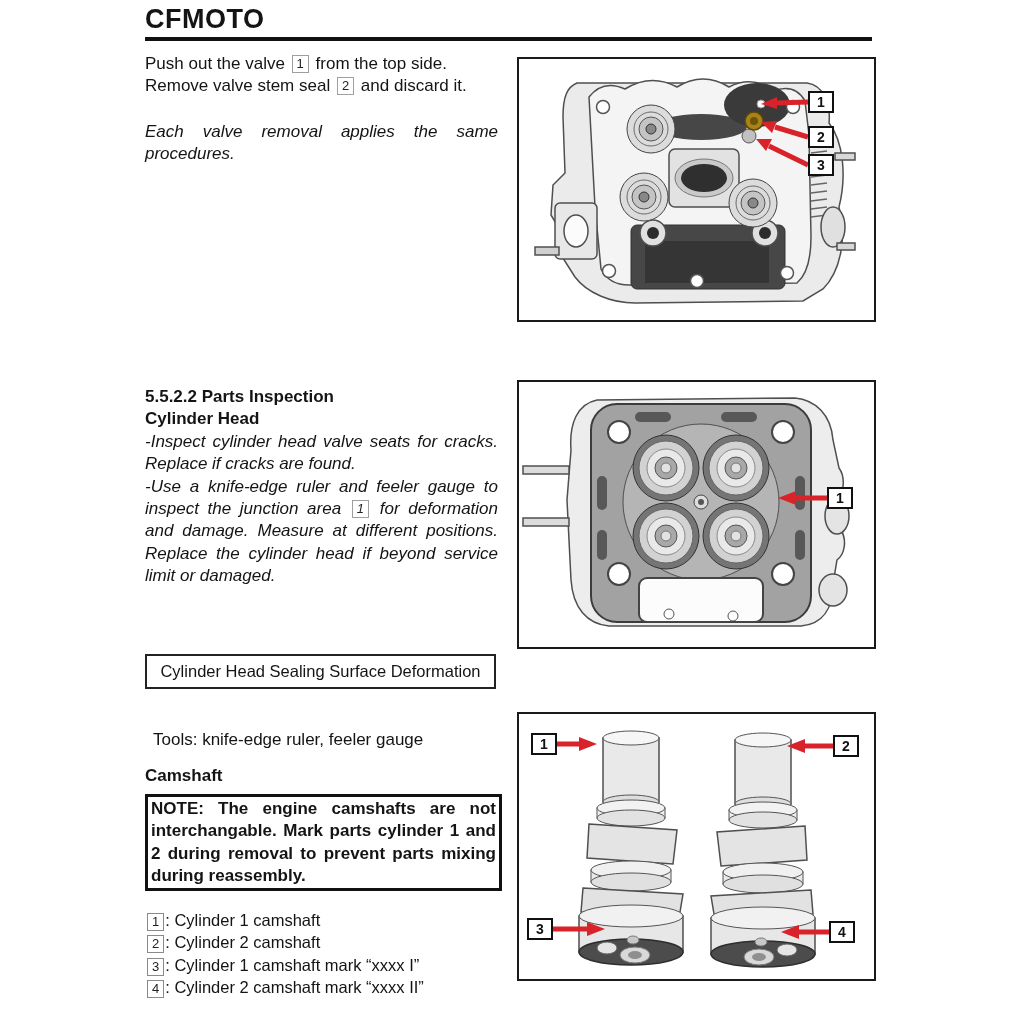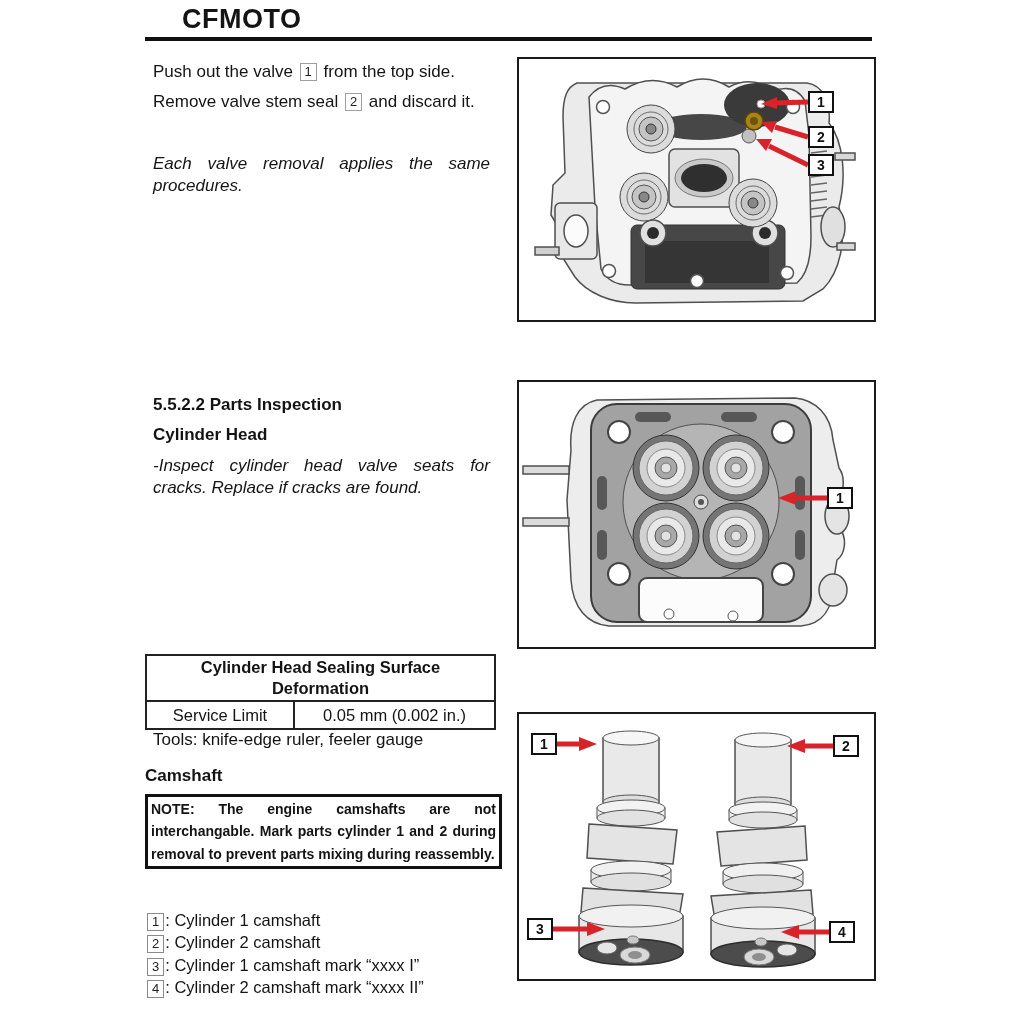--- a/index.html
+++ b/index.html
@@ -1,40 +1,40 @@
 <!DOCTYPE html>
 <html><head>
 <meta charset="utf-8">
 <style>
   html,body{margin:0;padding:0;background:#ffffff;}
   body{width:1024px;height:1024px;position:relative;overflow:hidden;
        font-family:"Liberation Sans", sans-serif;color:#141414;}
   .abs{position:absolute;}
   
-  .brand{left:145px;top:4px;font-size:27px;font-weight:bold;letter-spacing:.5px;margin-left:37px;}
+  .brand{left:145px;top:4px;font-size:27px;font-weight:bold;letter-spacing:.5px;}
   .brand-rule{left:145px;top:37px;width:727px;height:4px;background:#111;}
   
   .txt{font-size:17px;line-height:22.4px;}
   .just{text-align:justify;font-style:italic;}
   .b{font-weight:bold;}
-  p{margin:8px;}
+  p{margin:0;}
   .gap{height:23px;}
   
   .cbox{display:inline-block;border:1px solid #9f9f9f;background:#fff;
         font-size:13px;line-height:16px;padding:0 4px;margin:0 2px;
         vertical-align:1px;color:#222;}
   
   table.spec{border-collapse:collapse;width:351px;font-size:16.5px;}
   table.spec td{border:2px solid #222;text-align:center;padding:1px 4px;}
-  td.spec-title{font-weight:bold;line-height:21px;padding:2px 18px;}
+  td.spec-title{font-weight:normal;line-height:29px;padding:2px 18px;}
   tr.spec-row td{height:24px;}
   td.spec-label{width:138px;}
   
   .notebox{border:3px solid #111;padding:1px 3px;font-weight:bold;
-           width:345px;font-size:14px;line-height:22.3px;text-align:justify;}
+           width:345px;font-size:17px;line-height:22.3px;text-align:justify;}
   
   .legend-row{display:flex;align-items:baseline;height:22.4px;font-size:16.5px;}
   .legend-row .cbox{border-color:#8a8a8a;margin-right:1px;}
   
   .figure{position:absolute;border:2px solid #1a1a1a;background:#fff;}
   .figure svg{position:absolute;left:0;top:0;}
   .callout{position:absolute;width:22px;height:18px;border:2px solid #111;
            background:#fff;font-weight:bold;font-size:14px;line-height:18px;
            text-align:center;color:#111;}
   .art .oline{stroke:#4f4f4f;stroke-width:1.5;}
@@ -141,31 +141,28 @@
   </svg>
   <div class="callout" style="left:289px;top:32px;">1</div>
   <div class="callout" style="left:289px;top:67px;">2</div>
   <div class="callout" style="left:289px;top:95px;">3</div>
 </div>
 
 <div class="abs txt" style="left:145px;top:386px;width:353px;">
   <p class="b">5.5.2.2 Parts Inspection</p>
   <p class="b">Cylinder Head</p>
   <p class="just">-Inspect cylinder head valve seats for cracks. Replace if cracks are found.</p>
+  <p class="just"><span>-Use a knife-edge ruler and feeler gauge to inspect the junction area </span><span class="cbox">1</span><span> for deformation and damage. Measure at different positions. Replace the cylinder head if beyond service limit or damaged.</span></p>
 </div>
 
 <table class="spec abs" style="left:145px;top:654px;">
   <tbody>
     <tr>
         <td colspan="2" class="spec-title">Cylinder Head Sealing Surface Deformation</td>
       </tr>
-    <tr class="spec-row">
-      <td class="spec-label">Service Limit</td>
-      <td>0.05 mm (0.002 in.)</td>
-    </tr>
   </tbody>
 </table>
 
 <div class="abs txt" style="left:145px;top:729px;margin-left:8px;">Tools: knife-edge ruler, feeler gauge</div>
 
 <div class="figure" style="left:517px;top:380px;width:355px;height:265px;">
   <svg class="art" width="351" height="261" viewBox="0 0 351 261">
 
     <path class="oline" fill="#ededed" d="M78,18 C58,22 50,42 52,68 L48,118 L52,198 C54,226 68,242 90,244 L282,244 C304,242 314,226 314,202 L318,178 C326,172 328,158 322,148 L318,118 C326,110 326,94 320,86 L314,58 C312,32 296,18 276,16 Z"></path>
     <ellipse cx="318" cy="134" rx="12" ry="18" class="oline" fill="#e4e4e4"></ellipse>

